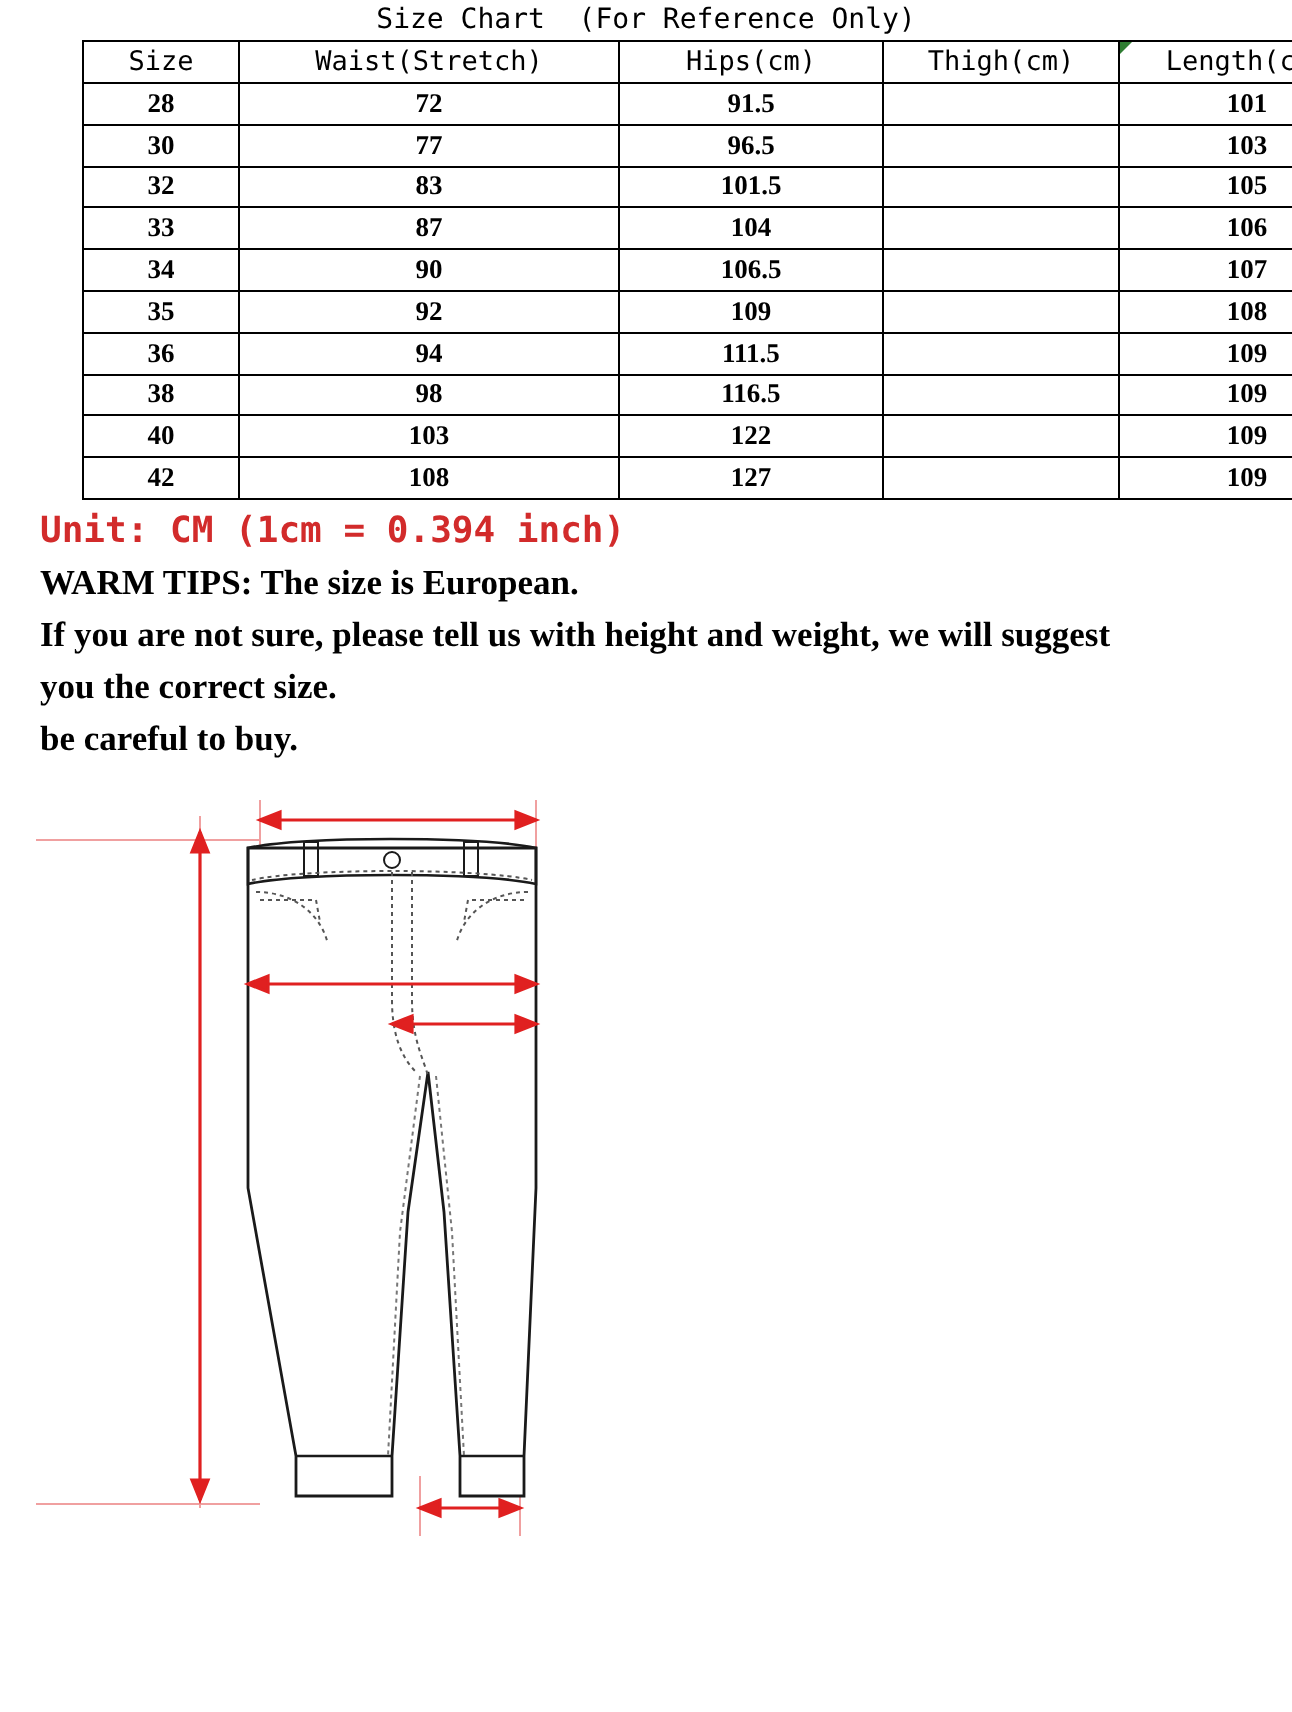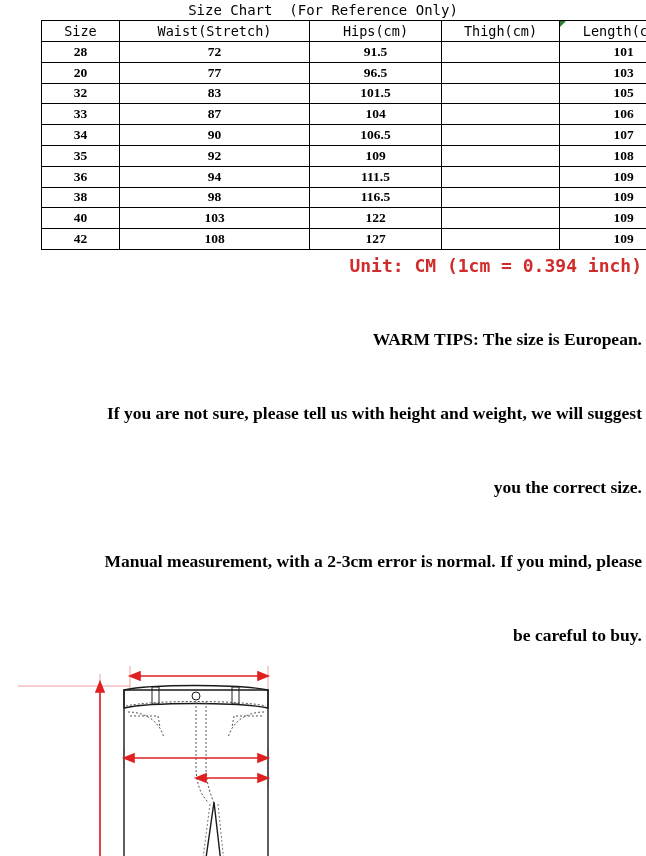--- a/index.html
+++ b/index.html
@@ -65,36 +65,35 @@
   .green-flag {
     position: absolute;
     top: 0; left: 0;
     width: 0; height: 0;
     border-top: 6px solid #2f7d32;
     border-right: 6px solid transparent;
   }
   .wbold { font-weight: bold; }
 
   
-  .notes { padding: 3px 4px 0 4px; text-align: right; }
+  .notes { padding: 3px 4px 0 20px; }
   .note-unit {
     font-family: "DejaVu Sans Mono", monospace;
     font-size: 18px;
     color: #d22b2b;
     font-weight: bold;
     line-height: 25px;
     white-space: pre;
   }
   .note-line {
     font-family: "Liberation Serif", serif;
     font-size: 17.5px;
     font-weight: bold;
     color: #000;
     line-height: 26px;
-    margin-top: 48px;
   }
 
   
   .diagram-area {
     position: relative;
     width: 646px;
     height: 390px;
   }
   svg.pants { position: absolute; left: 0; top: 0; }
 </style>
@@ -127,21 +126,21 @@
     </thead>
     <tbody id="tbody">
         <tr>
           <td>28</td>
           <td>72</td>
           <td>91.5</td>
           <td></td>
           <td>101</td>
         </tr>
         <tr>
-          <td>20</td>
+          <td>30</td>
           <td>77</td>
           <td>96.5</td>
           <td></td>
           <td>103</td>
         </tr>
         <tr>
           <td>32</td>
           <td>83</td>
           <td>101.5</td>
           <td></td>
@@ -197,21 +196,20 @@
           <td>109</td>
         </tr>
       </tbody>
   </table>
 
   <div class="notes">
     <div class="note-unit">Unit: CM (1cm = 0.394 inch)</div>
     <div class="note-line">WARM TIPS: The size is European.</div>
     <div class="note-line">If you are not sure, please tell us with height and weight, we will suggest</div>
     <div class="note-line">you the correct size.</div>
-    <div class="note-line">Manual measurement, with a 2-3cm error is normal. If you mind, please</div>
     <div class="note-line">be careful to buy.</div>
   </div>
 
   <div class="diagram-area">
 
     <svg class="pants" width="646" height="390" viewBox="0 0 646 390">
       <g transform="translate(0,-466)">
 
         <g stroke="#f0a0a0" stroke-width="1" fill="none">
           <line x1="18" y1="504" x2="130" y2="504"></line>

